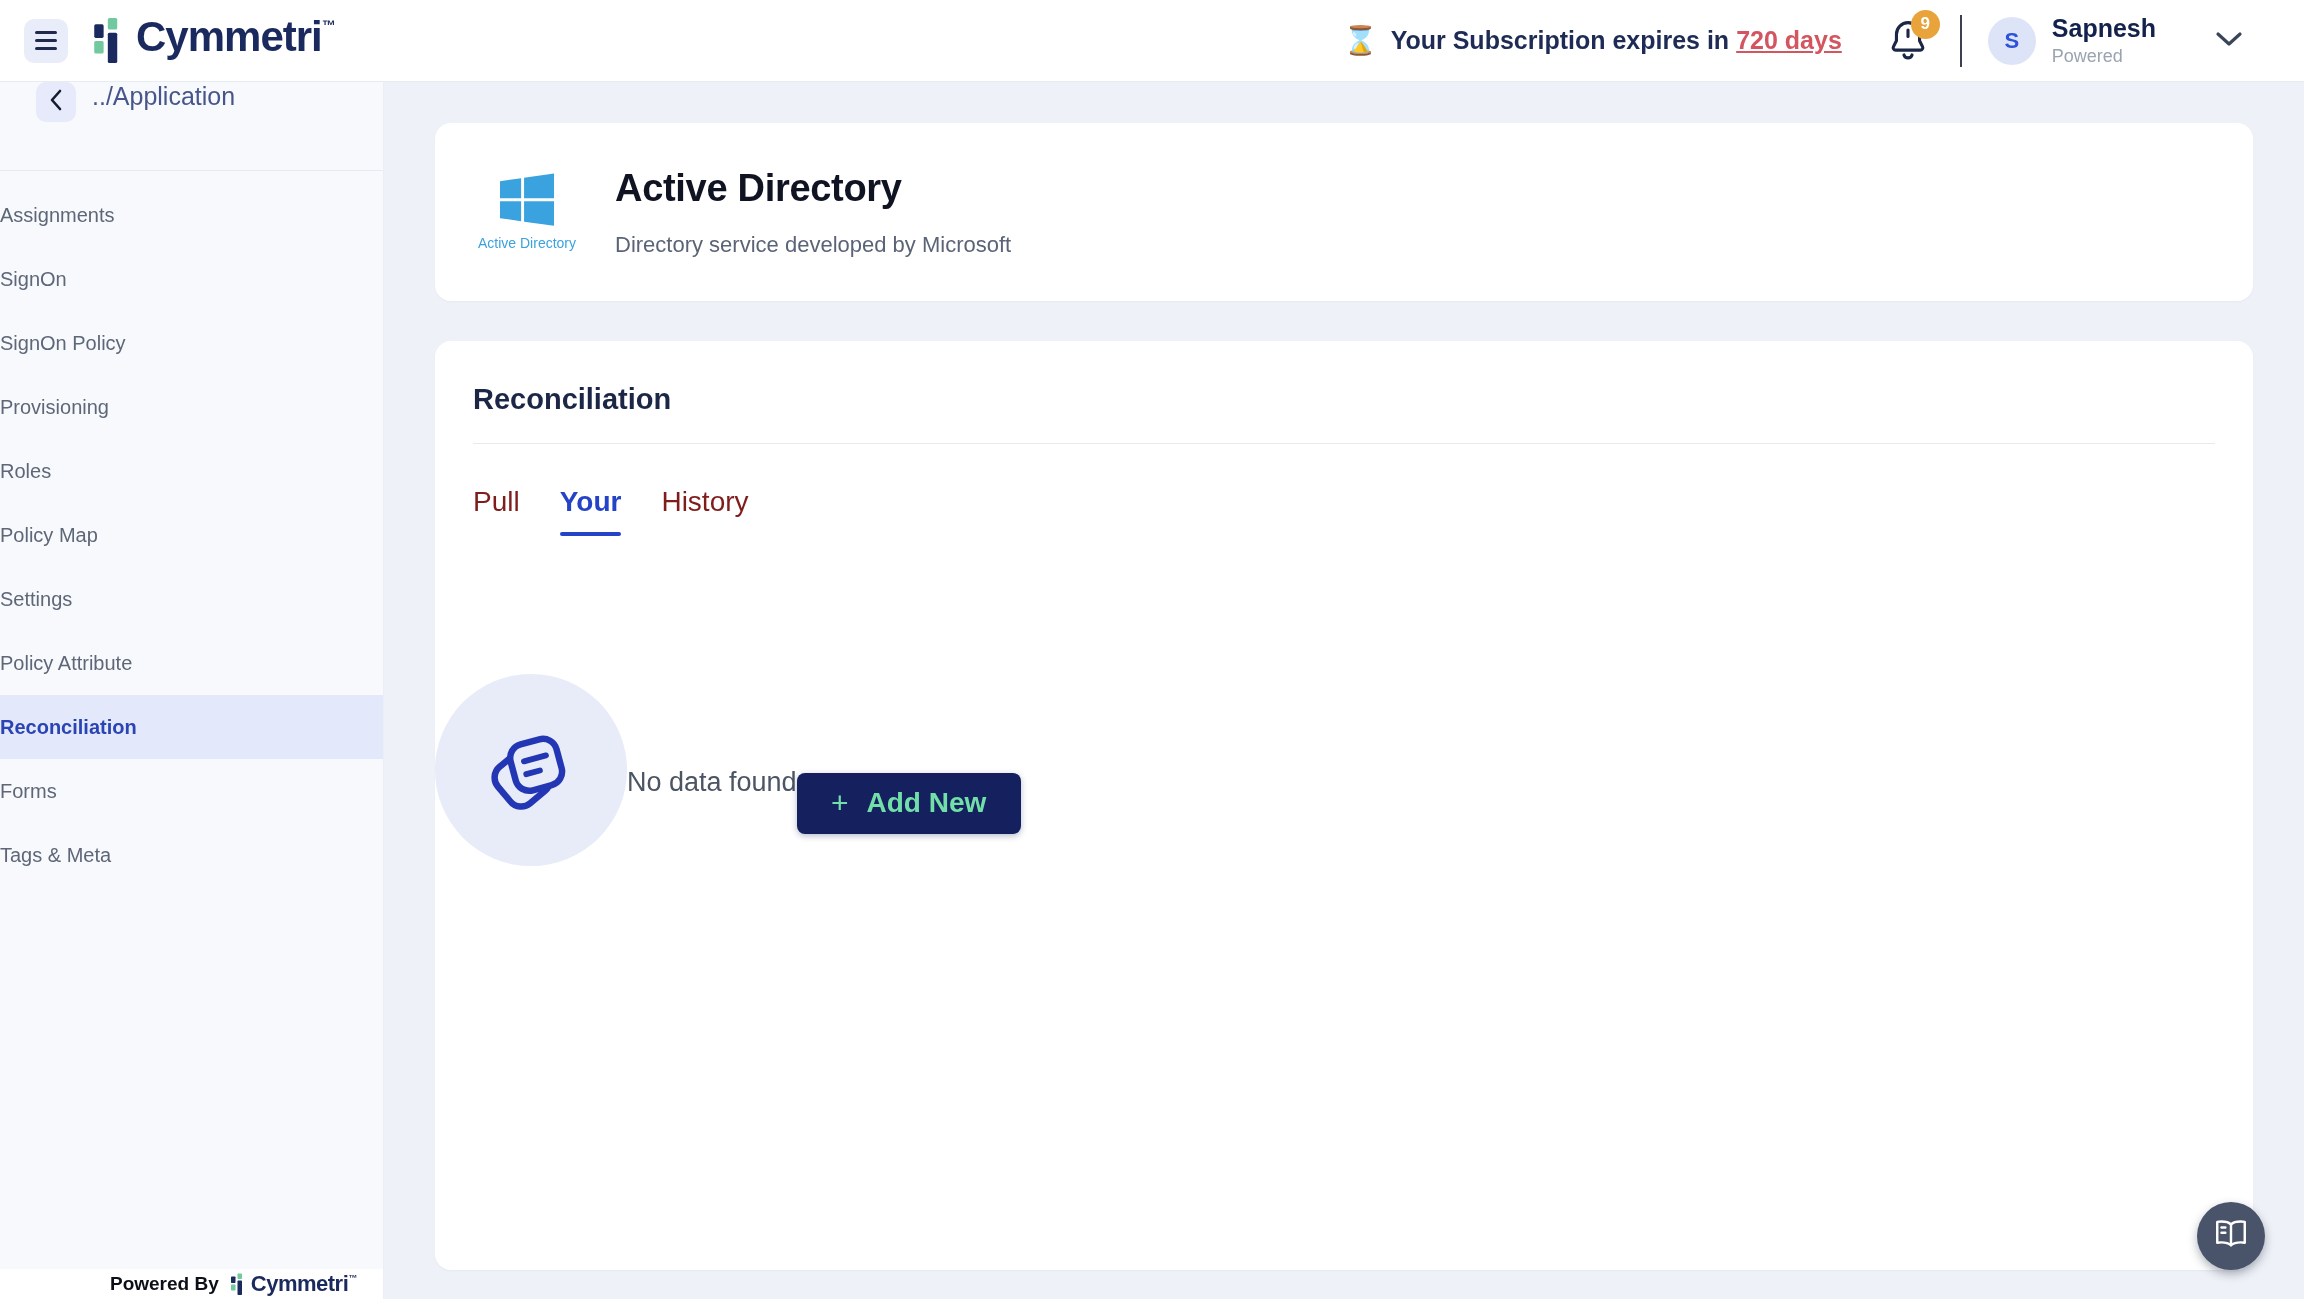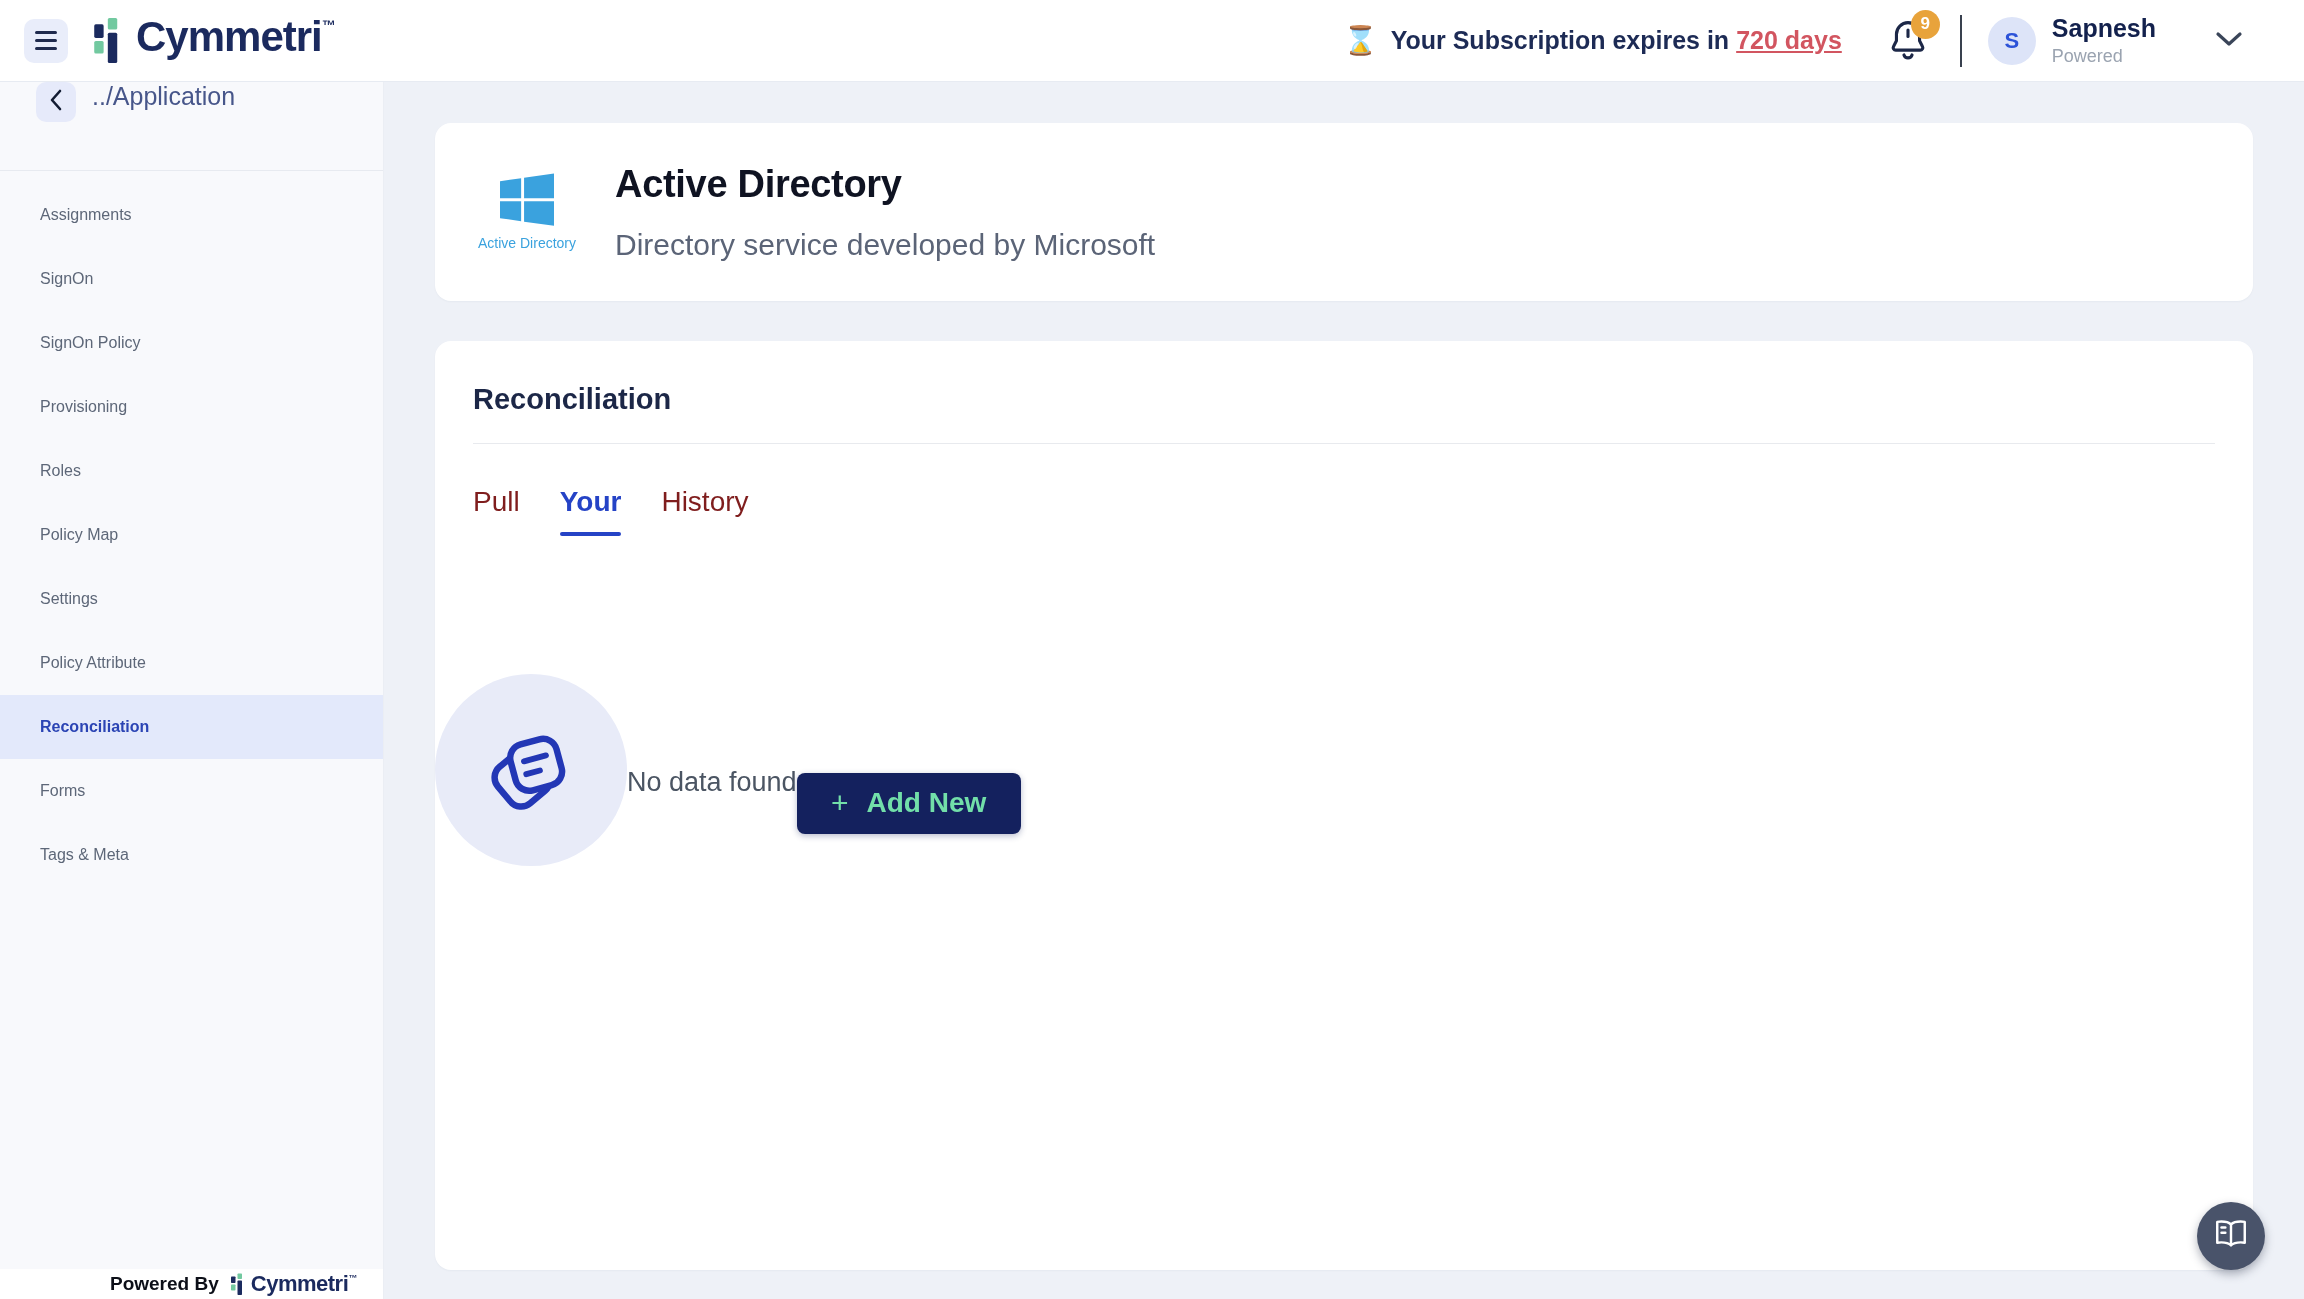--- a/index.html
+++ b/index.html
@@ -58,22 +58,22 @@
   }
   .side-back { display:flex; align-items:flex-start; height:88px; padding-left:36px; }
   .back-btn {
     width:40px; height:40px; border-radius:10px; background:#e6eafa;
     display:flex; align-items:center; justify-content:center; cursor:pointer;
   }
   .side-back-label { margin-left:16px; font-size:25px; font-weight:500; color:#47568a; cursor:pointer; }
   .side-divider { height:1px; background:#e7eaf0; }
   .nav { padding-top:12px; }
   .nav-item {
-    height:64px; display:flex; align-items:center; padding-left:40px;
-    font-size:16px; color:#5d6778; cursor:pointer;
+    height:64px; display:flex; align-items:center; 
+    font-size:20px; color:#5d6778; cursor:pointer;
   }
   .nav-item.active { background:#e3e9fb; color:#2b44b4; font-weight:700; }
   .side-footer {
     position:absolute; left:0; right:0; bottom:0; height:30px; background:#ffffff;
     display:flex; align-items:flex-start; padding:4px 0 0 110px;
   }
   .powered { font-size:19px; font-weight:700; color:#0c0f18; margin-right:12px; }
   .footer-brand { display:flex; align-items:flex-start; }
   .footer-brand-text { font-size:22px; font-weight:800; color:#1b2a5e; letter-spacing:-0.5px; margin-left:3px; line-height:22px; }
   .footer-tm { font-size:9px; font-weight:700; color:#1b2a5e; }
@@ -82,21 +82,21 @@
   .main { position:absolute; top:82px; left:384px; right:0; bottom:0; background:#eef1f7; padding:41px 51px 0 51px; }
   .card {
     background:#ffffff; border-radius:16px;
     box-shadow:0 1px 2px rgba(25,39,80,0.04);
   }
   .app-card { height:178px; display:flex; align-items:center; padding:0 42px; }
   .app-logo { width:100px; text-align:center; flex:0 0 auto; }
   .app-logo-caption { display:block; font-size:14px; color:#3aa2de; margin-top:4px; white-space:nowrap; }
   .app-head { margin-left:38px; }
   .app-title { font-size:38px; font-weight:700; color:#0f1322; letter-spacing:-0.3px; }
-  .app-subtitle { font-size:30px; color:#5b6477; margin-top:22px; }
+  .app-subtitle { font-size:22px; color:#5b6477; margin-top:22px; }
 
   .recon-card { margin-top:40px; height:929px; padding:42px 38px 0 38px; position:relative; }
   .recon-title { font-size:29px; font-weight:700; color:#1c2747; }
   .recon-divider { height:1px; background:#e8eaee; margin-top:27px; }
 
   .tabs { display:flex; margin-top:42px; }
   .tab { font-size:28px; color:#7f1d1d; margin-right:40px; cursor:pointer; padding-bottom:14px; position:relative; }
   .tab.active { color:#2543c6; font-weight:600; }
   .tab.active::after {
     content:""; position:absolute; left:0; right:0; bottom:-4px; height:4px;

